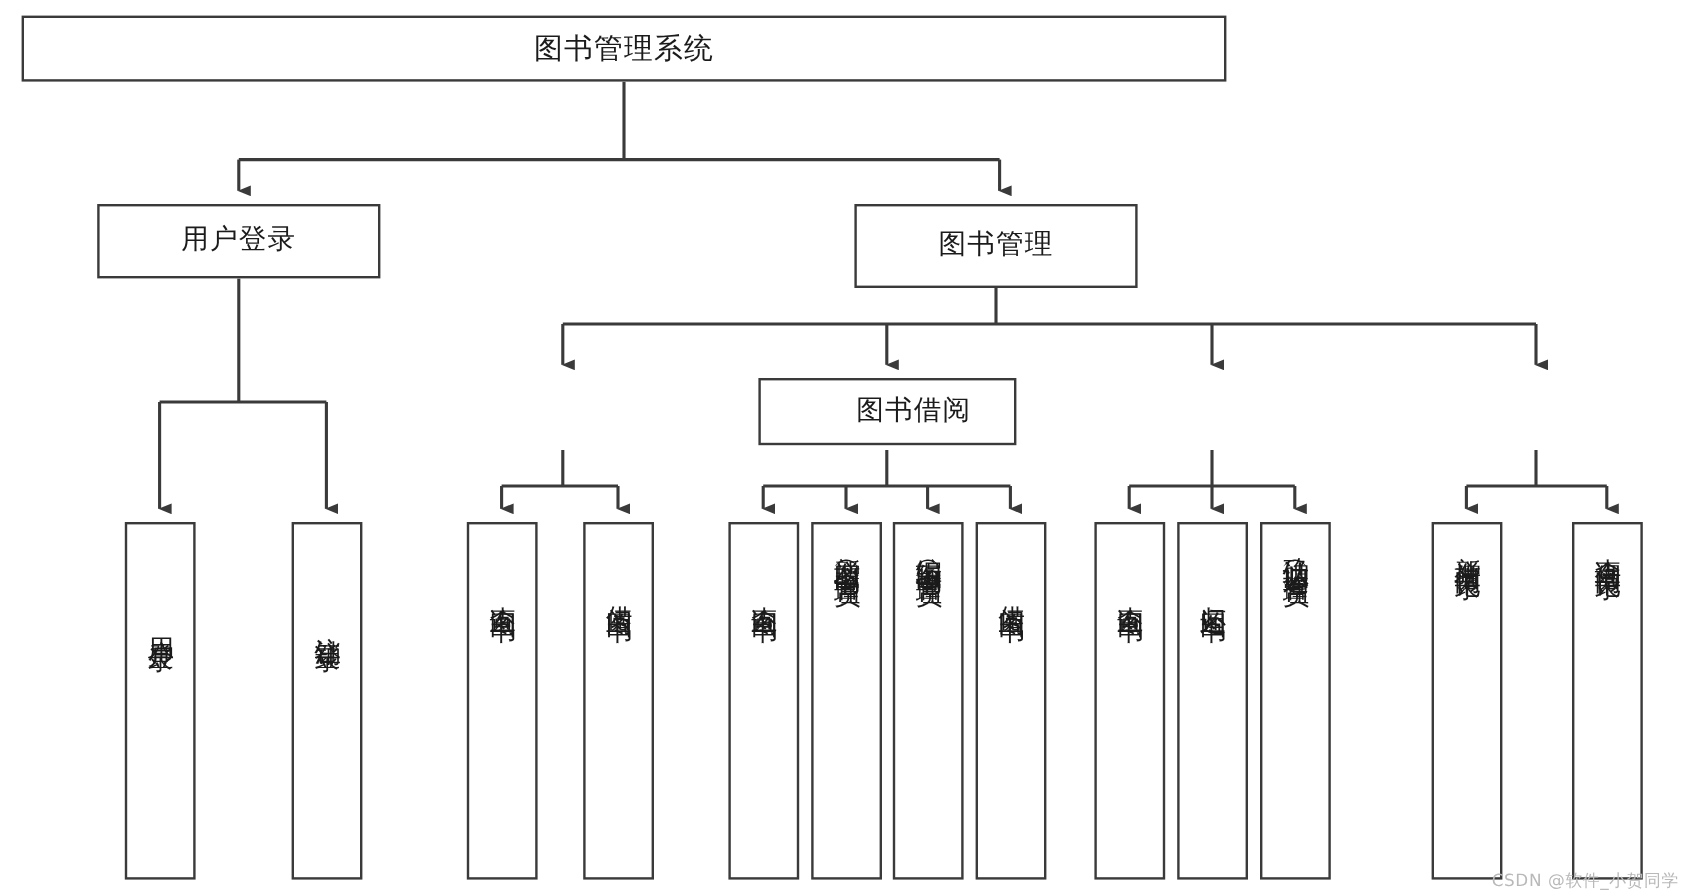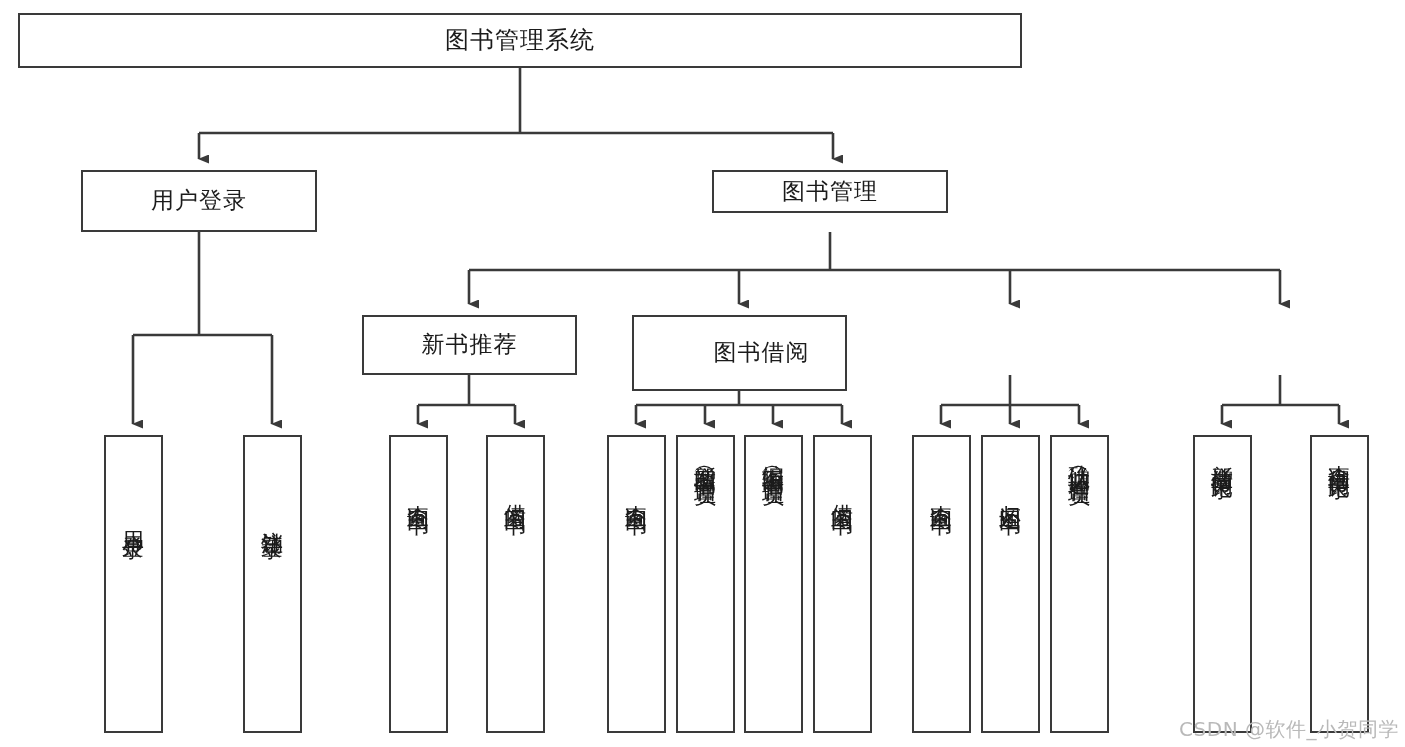--- a/index.html
+++ b/index.html
@@ -61,21 +61,21 @@
     display: block;
     margin-top: 18px;
   }
   .leaf-short .vtext { margin-top: 72px; }
   .leaf-mid .vtext   { margin-top: 46px; }
   .leaf-tall .vtext  { margin-top: 6px; }
   .watermark {
     position: absolute;
     right: 6px;
     bottom: 4px;
-    font-size: 20px;
+    font-size: 14px;
     color: #b9b9b9;
     letter-spacing: 0.5px;
     white-space: nowrap;
   }
 </style>
 </head>
 <body>
 
 <div id="diagram-root">
 
@@ -129,28 +129,25 @@
     </g>
   </svg>
 
   <div class="node horiz root" style="left:18px; top:13px; width:1004px; height:55px;">
     <span>图书管理系统</span>
   </div>
 
   <div class="node horiz" style="left:81px; top:170px; width:236px; height:62px;">
     <span>用户登录</span>
   </div>
-  <div class="node horiz" style="left:712px; top:170px; width:236px; height:43px;">
+  <div class="node horiz" style="left:712px; top:170px; width:236px; height:70px;">
     <span>图书管理</span>
   </div>
 
-  <div class="node horiz" style="left:362px; top:315px; width:215px; height:60px;">
-    <span>新书推荐</span>
-  </div>
-  <div class="node horiz" style="left:632px; top:315px; width:215px; height:76px;padding-left:44px;">
+  <div class="node horiz" style="left:632px; top:315px; width:215px; height:56px;padding-left:44px;">
     <span>图书借阅</span>
   </div>
 
   <div class="node leaf leaf-short" style="left:104px; top:435px; width:59px; height:298px;">
     <span class="vtext">用户登录</span>
   </div>
   <div class="node leaf leaf-short" style="left:243px; top:435px; width:59px; height:298px;">
     <span class="vtext">注销登录</span>
   </div>
 

